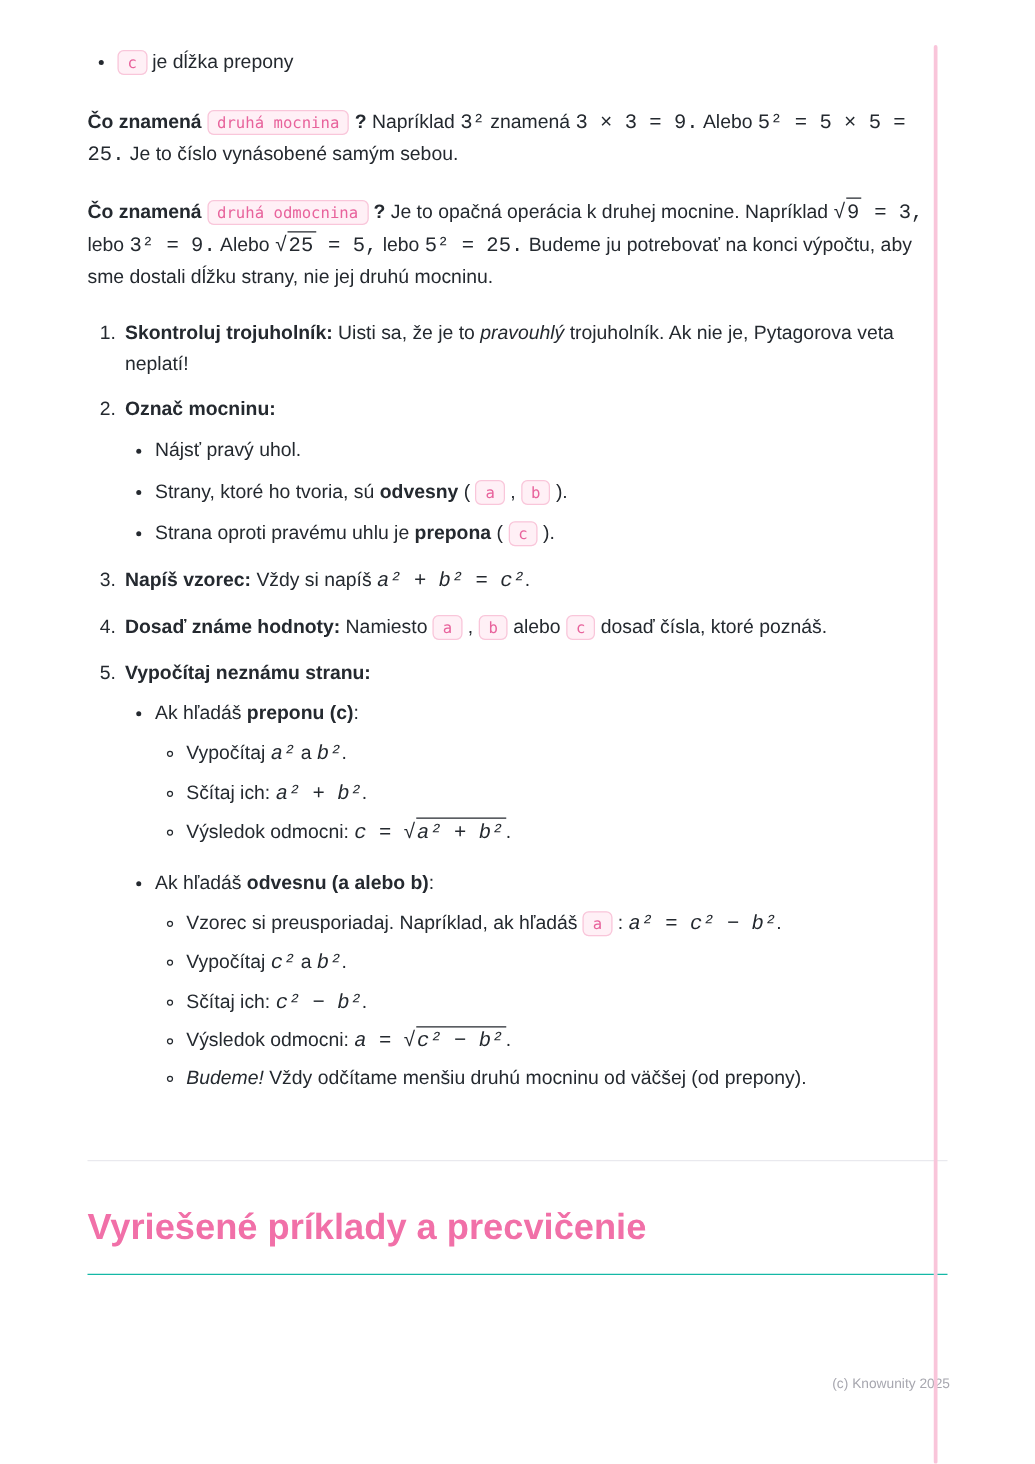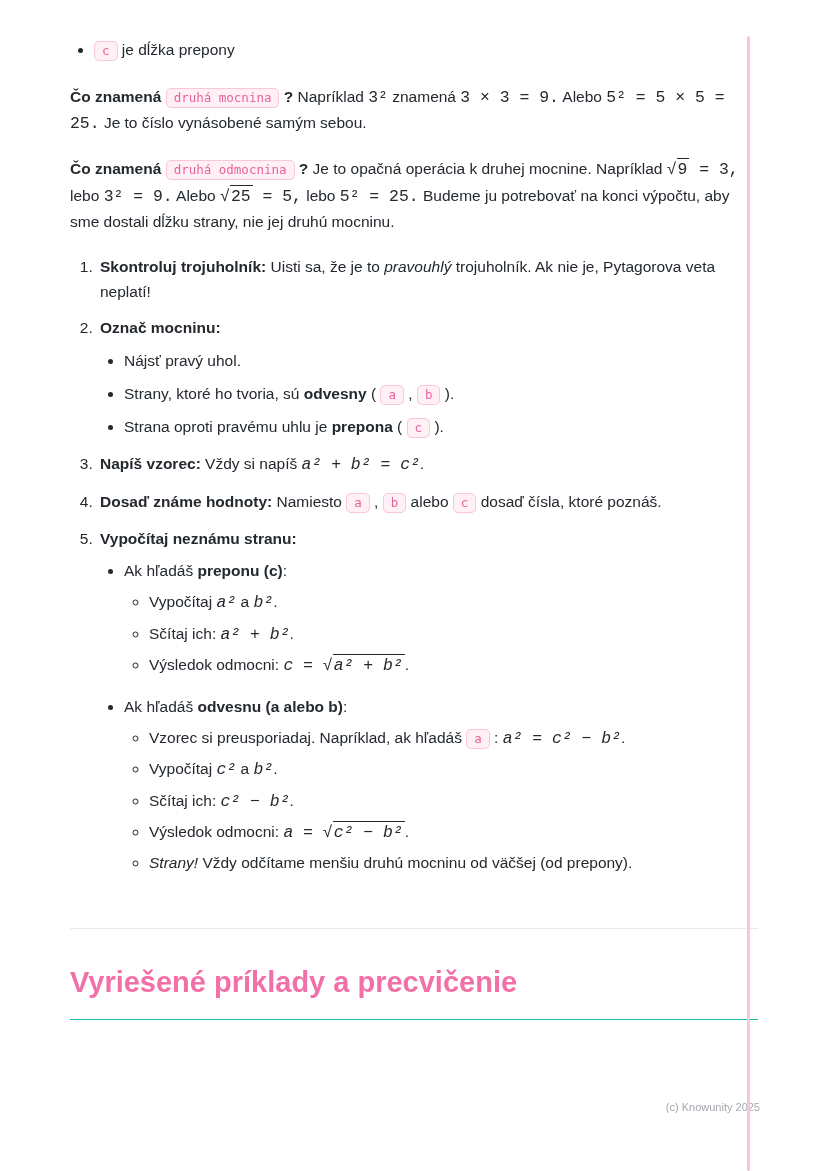--- a/index.html
+++ b/index.html
@@ -130,21 +130,21 @@
           </ul>
         </li>
 
         <li>
           <span>Ak hľadáš </span><strong>odvesnu (a alebo b)</strong><span>:</span>
           <ul class="lvl3">
             <li><span>Vzorec si preusporiadaj. Napríklad, ak hľadáš </span><code class="chip">a</code><span> : </span><span class="mathv">a² = c² − b²</span><span>.</span></li>
             <li><span>Vypočítaj </span><span class="mathv">c²</span><span> a </span><span class="mathv">b²</span><span>.</span></li>
             <li><span>Sčítaj ich: </span><span class="mathv">c² − b²</span><span>.</span></li>
             <li><span>Výsledok odmocni: </span><span class="mathv"><span>a = </span><span class="sqrt-sym">√</span><span class="sqrt-rad">c² − b²</span></span><span>.</span></li>
-            <li><em>Strany!</em><span> Vždy odčítame menšiu druhú mocninu od väčšej (od prepony).</span></li>
+            <li><em>Budeme!</em><span> Vždy odčítame menšiu druhú mocninu od väčšej (od prepony).</span></li>
           </ul>
         </li>
 
       </ul>
     </li>
 
   </ol>
 
   <hr class="rule">
 

